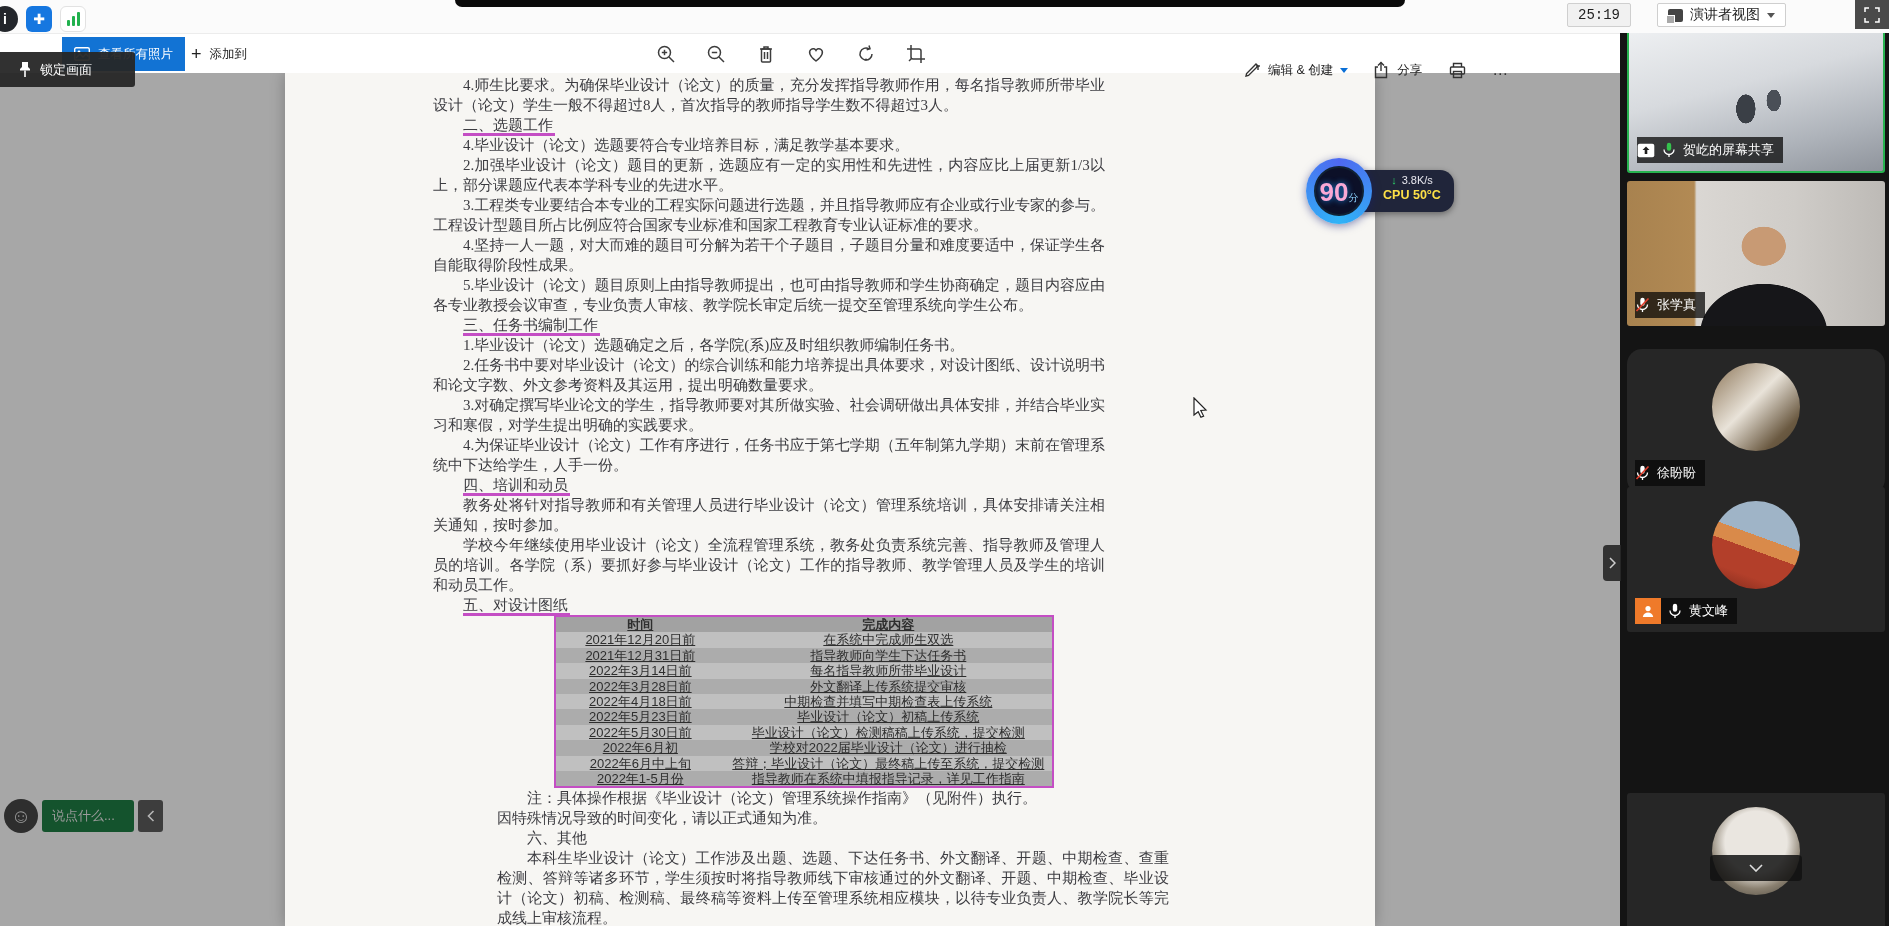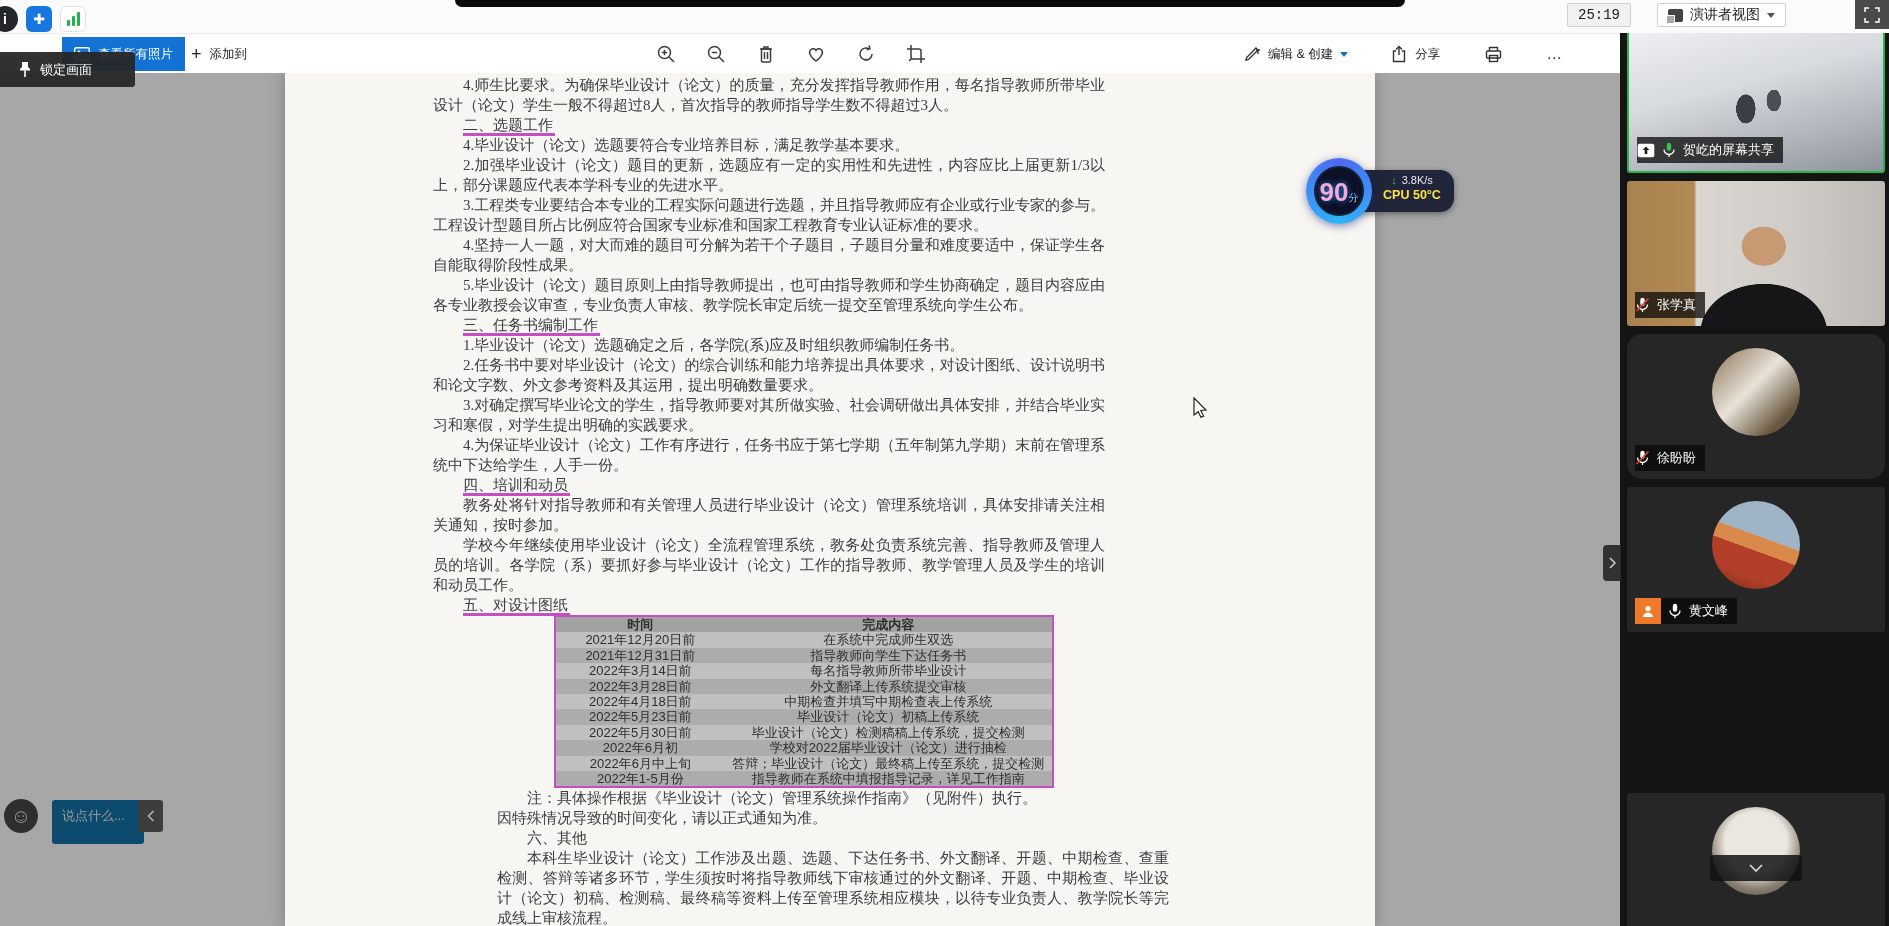--- a/index.html
+++ b/index.html
@@ -26,61 +26,61 @@
   .caret-down { width:0; height:0; border-left:4px solid transparent; border-right:4px solid transparent; border-top:5px solid #555; }
   .fs-corner { position:absolute; right:0; top:0; width:34px; height:29px; background:#4a4a4a; display:flex; align-items:center; justify-content:center; }
 
   
   .shared { position:absolute; left:0; top:0; width:1620px; height:926px; }
   .ph-toolbar { position:absolute; left:0; top:33px; width:1620px; height:40px; background:#fff; border-top:1px solid #ececec; z-index:10; }
   .btn-blue { position:absolute; left:62px; top:3px; height:34px; padding:0 12px; background:#1273d4; color:#fff; display:flex; align-items:center; gap:8px; font-size:12.5px; }
   .btn-flat { position:absolute; left:183px; top:3px; height:34px; padding:0 8px; color:#222; display:flex; align-items:center; gap:8px; font-size:12.5px; background:transparent; border:none; }
   .center-icons { position:absolute; left:655px; top:0; height:40px; display:flex; align-items:center; gap:28px; }
   .tb-ic { width:22px; height:22px; display:flex; align-items:center; justify-content:center; color:#3d3d3d; }
-  .right-group { position:absolute; left:1243px; top:0; height:40px; display:flex; align-items:center; gap:42px; color:#222; font-size:12.5px; }
+  .right-group { position:absolute; left:1243px; top:16px; height:40px; display:flex; align-items:center; gap:24px; color:#222; font-size:12.5px; }
   .rg-item { display:flex; align-items:center; gap:7px; }
   .caret-blue { width:0; height:0; border-left:4px solid transparent; border-right:4px solid transparent; border-top:5px solid #0a6fd6; }
   .more-dots { font-size:16px; letter-spacing:1px; color:#333; }
 
   
   .pin-tip { position:absolute; left:0; top:52px; width:135px; height:35px; background:rgba(38,38,38,.95); color:#fff; display:flex; align-items:center; gap:8px; padding-left:40px; font-size:13px; border-radius:0 3px 3px 0; z-index:40; }
   .pin-tip svg { position:absolute; left:18px; }
 
   
   .ph-content { position:absolute; left:0; top:73px; width:1620px; height:853px; background:#a7a7a7; }
   .page { position:absolute; left:285px; top:0; width:1090px; height:853px; background:#f7f6f3; box-shadow:0 0 14px rgba(0,0,0,.25); }
   .doc { padding:2px 270px 0 148px; font-family:"Liberation Serif","DejaVu Serif",serif; color:#3c3c41; font-size:15px; line-height:20px; text-align:justify; }
   .doc p { text-indent:2em; }
   .doc p.noindent { text-indent:0; }
   .h { margin-left:2em; }
   .h span { box-shadow:0 3px 0 #c44ec4; padding:0 2px 0 0; }
   .h.plain span { box-shadow:none; }
   .shifted { margin-left:64px; margin-right:-64px; }
-  .stable { width:500px; margin-left:121px; border:2px solid #c44ec4; font-family:"Liberation Sans","DejaVu Sans",sans-serif; font-size:13px; color:#2e2e2e; text-align:center; }
+  .stable { width:500px; margin-left:121px; border:2px solid #c44ec4; font-family:"Liberation Sans","DejaVu Sans",sans-serif; font-size:13px; color:#2e2e2e; text-align:center;text-decoration:underline; }
   .trow { display:flex; line-height:15.4px; height:15.4px; overflow:hidden; background:#b9b9b9; }
   .trow.thead { background:#a2a2a2; font-weight:bold; }
   .tbody .trow:nth-child(odd) { background:#c0c0c0; }
   .tbody .trow:nth-child(even) { background:#acacac; }
   .tcell.c0 { width:34%; }
   .tcell.c1 { flex:1; }
 
   
   .perf { position:absolute; left:1306px; top:158px; z-index:20; }
   .perf-pill { position:absolute; left:48px; top:12px; width:100px; height:42px; background:#20253a; border-radius:8px 14px 14px 8px; padding:4px 8px 0 24px; box-shadow:0 2px 6px rgba(0,0,0,.4); }
   .perf-net { color:#e8e8ef; font-size:11px; display:flex; gap:5px; align-items:center; justify-content:center; }
   .perf-net b { color:#2bd36a; font-weight:normal; }
   .perf-cpu { color:#fde047; font-size:12.5px; font-weight:bold; text-align:center; margin-top:2px; }
   .perf-ring { position:absolute; left:0; top:0; width:66px; height:66px; border-radius:50%; background:conic-gradient(#4e69f0,#2fb3f7,#4e69f0); display:flex; align-items:center; justify-content:center; box-shadow:0 2px 8px rgba(20,30,120,.5); }
   .perf-inner { width:50px; height:50px; border-radius:50%; background:#0c1028; border:2px solid #0a6; border-color:#123; display:flex; align-items:baseline; justify-content:center; padding-top:12px; }
   .perf-score { color:#f9a8d4; font-size:26px; font-weight:bold; line-height:24px; text-shadow:0 0 6px #1e7fd8; }
   .perf-unit { color:#8fd4ff; font-size:10px; }
 
   
   .emoji-btn { position:absolute; left:4px; top:799px; width:34px; height:34px; border-radius:50%; background:#2e2e2e; color:#9a9a9a; font-size:20px; display:flex; align-items:center; justify-content:center; z-index:25; }
-  .chat-pill { position:absolute; left:52px; top:800px; width:92px; height:44px; background:#0c4a6e; color:#9b9b9b; font-size:13px; line-height:32px; padding-left:10px; border-radius:3px; z-index:25; }
+  .chat-pill { position:absolute; left:42px; top:800px; width:92px; height:32px; background:#14532d; color:#9b9b9b; font-size:13px; line-height:32px; padding-left:10px; border-radius:3px; z-index:25; }
   .chat-collapse { position:absolute; left:138px; top:800px; width:25px; height:32px; background:#3d3d3d; border-radius:3px; display:flex; align-items:center; justify-content:center; color:#b5b5b5; z-index:25; }
 
   
   .cursor { position:absolute; left:1193px; top:397px; z-index:60; }
 
   
   .sidebar { position:absolute; left:1620px; top:27px; width:269px; height:899px; background:#141414; }
   .tile { position:absolute; left:7px; width:258px; height:145px; background:#262626; border-radius:3px; overflow:hidden; }
   .tile.active { border:2px solid #27b34f; }
   .vlabel { position:absolute; left:8px; bottom:8px; height:26px; display:flex; align-items:center; background:rgba(8,8,8,.75); color:#fff; font-size:13px; padding-right:9px; gap:7px; }
@@ -390,21 +390,21 @@
               <rect x="5.3" y="0.8" width="4.4" height="8" rx="2.2" fill="#fff"></rect>
               <path d="M2.5 7.5a5 5 0 0 0 10 0" fill="none" stroke="#fff" stroke-width="1.3"></path>
               <line x1="7.5" y1="12.5" x2="7.5" y2="15" stroke="#fff" stroke-width="1.3"></line>
               <line x1="1.5" y1="14" x2="13.5" y2="1.5" stroke="#e03e2d" stroke-width="1.7"></line>
             </svg>
         </span>
         <span>张学真</span>
       </div>
     </div>
 
-    <div class="tile" style="top:307px;border-radius:15px;">
+    <div class="tile" style="top:322px;border-radius:15px;">
       <div class="avatar mtn"></div>
       <div class="vlabel pad">
         <span>
           <svg width="15" height="16" viewBox="0 0 15 16">
               <rect x="5.3" y="0.8" width="4.4" height="8" rx="2.2" fill="#fff"></rect>
               <path d="M2.5 7.5a5 5 0 0 0 10 0" fill="none" stroke="#fff" stroke-width="1.3"></path>
               <line x1="7.5" y1="12.5" x2="7.5" y2="15" stroke="#fff" stroke-width="1.3"></line>
               <line x1="1.5" y1="14" x2="13.5" y2="1.5" stroke="#e03e2d" stroke-width="1.7"></line>
             </svg>
         </span>

